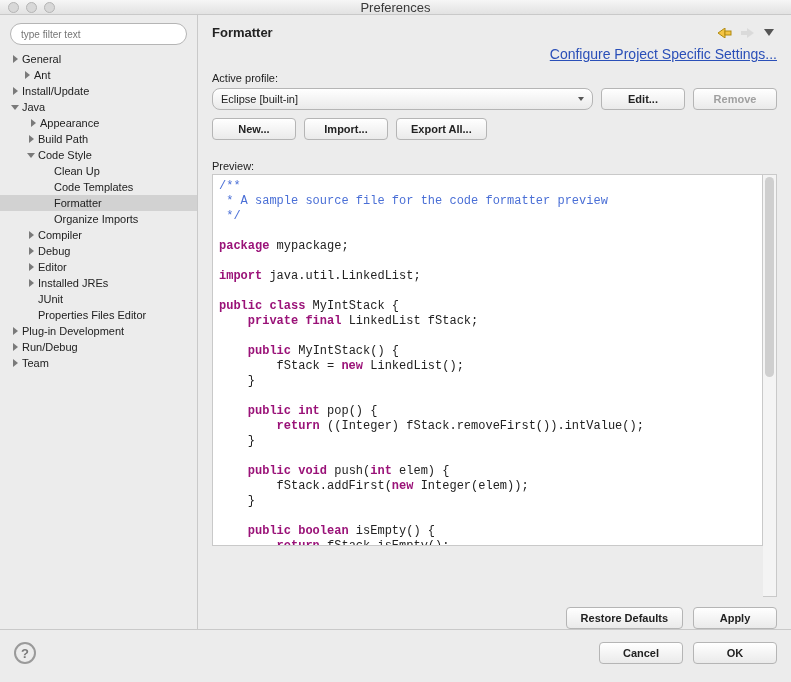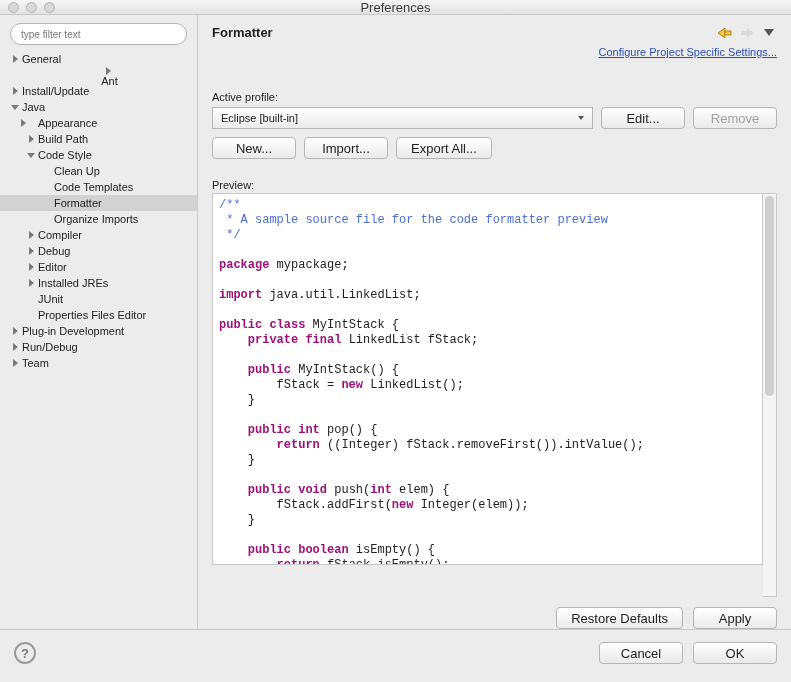--- a/index.html
+++ b/index.html
@@ -83,47 +83,48 @@
   padding: 0;
 }
 .header {
   display: flex; align-items: center;
   padding: 10px 14px 4px 14px;
 }
 .header h2 { font-size: 13px; font-weight: bold; flex: 1; }
 .nav-icons { display: flex; gap: 6px; align-items: center; }
 .nav-btn { width: 16px; height: 14px; display: flex; align-items: center; justify-content: center; }
 .link-row { text-align: right; padding: 2px 14px 6px 0; }
-.link-row a { color: #2a4fb8; text-decoration: underline; font-size: 11px; }
-.section { padding: 4px 14px; margin-top: 23px; }
+.link-row a { color: #2a4fb8; text-decoration: underline; font-size: 14px; }
+.section { padding: 4px 14px; }
 .label { margin-bottom: 4px; display: block; }
 .profile-row, .btn-row { display: flex; gap: 8px; align-items: center; margin-bottom: 8px; }
 .select {
   flex: 1;
   height: 22px;
   border: 1px solid #b5b5b5;
-  border-radius: 0;
+  border-radius: 8px;
   background: linear-gradient(#ffffff,#eaeaea);
   padding: 0 18px 0 8px;
   display: flex; align-items: center;
   position: relative;
 }
 .select::after {
   content: ""; position: absolute; right: 8px; top: 50%;
   transform: translateY(-50%);
   border-width: 4px 3px 0 3px; border-style: solid;
   border-color: #555 transparent transparent transparent;
 }
 .btn {
   height: 22px; min-width: 84px;
   border: 1px solid #b5b5b5; border-radius: 4px;
   background: linear-gradient(#ffffff,#eaeaea);
   padding: 0 14px;
   display: inline-flex; align-items: center; justify-content: center;
-  font-size: 13px;
+  font-size: 11px;
+  font-weight: bold;
 }
 .btn.disabled { color: #a0a0a0; }
 .preview-label { padding: 8px 14px 2px 14px; }
 .preview-wrap { padding: 0 14px; flex: 1; display: flex; }
 .preview {
   flex: 1;
   background: #fff;
   border: 1px solid #c9c9c9;
   overflow: auto;
   font-family: Menlo, Monaco, "Courier New", monospace;
@@ -174,33 +175,33 @@
 </div>
 
 <div class="main">
   <div class="sidebar">
     <input class="filter" placeholder="type filter text" style="">
     <div class="tree" id="tree">
         <div class="tree-item" style="padding-left: 10px;">
           <span class="arrow right"></span>
           <span>General</span>
         </div>
-        <div class="tree-item" style="padding-left: 22px; flex-direction: column;">
+        <div class="tree-item" style="padding-left: 22px;">
           <span class="arrow right"></span>
           <span>Ant</span>
         </div>
         <div class="tree-item" style="padding-left: 10px;">
           <span class="arrow right"></span>
           <span>Install/Update</span>
         </div>
         <div class="tree-item" style="padding-left: 10px;">
           <span class="arrow down"></span>
           <span>Java</span>
         </div>
-        <div class="tree-item" style="padding-left: 18px; gap: 8px;">
+        <div class="tree-item" style="padding-left: 28px;">
           <span class="arrow right"></span>
           <span>Appearance</span>
         </div>
         <div class="tree-item" style="padding-left: 26px;">
           <span class="arrow right"></span>
           <span>Build Path</span>
         </div>
         <div class="tree-item" style="padding-left: 26px;">
           <span class="arrow down"></span>
           <span>Code Style</span>

